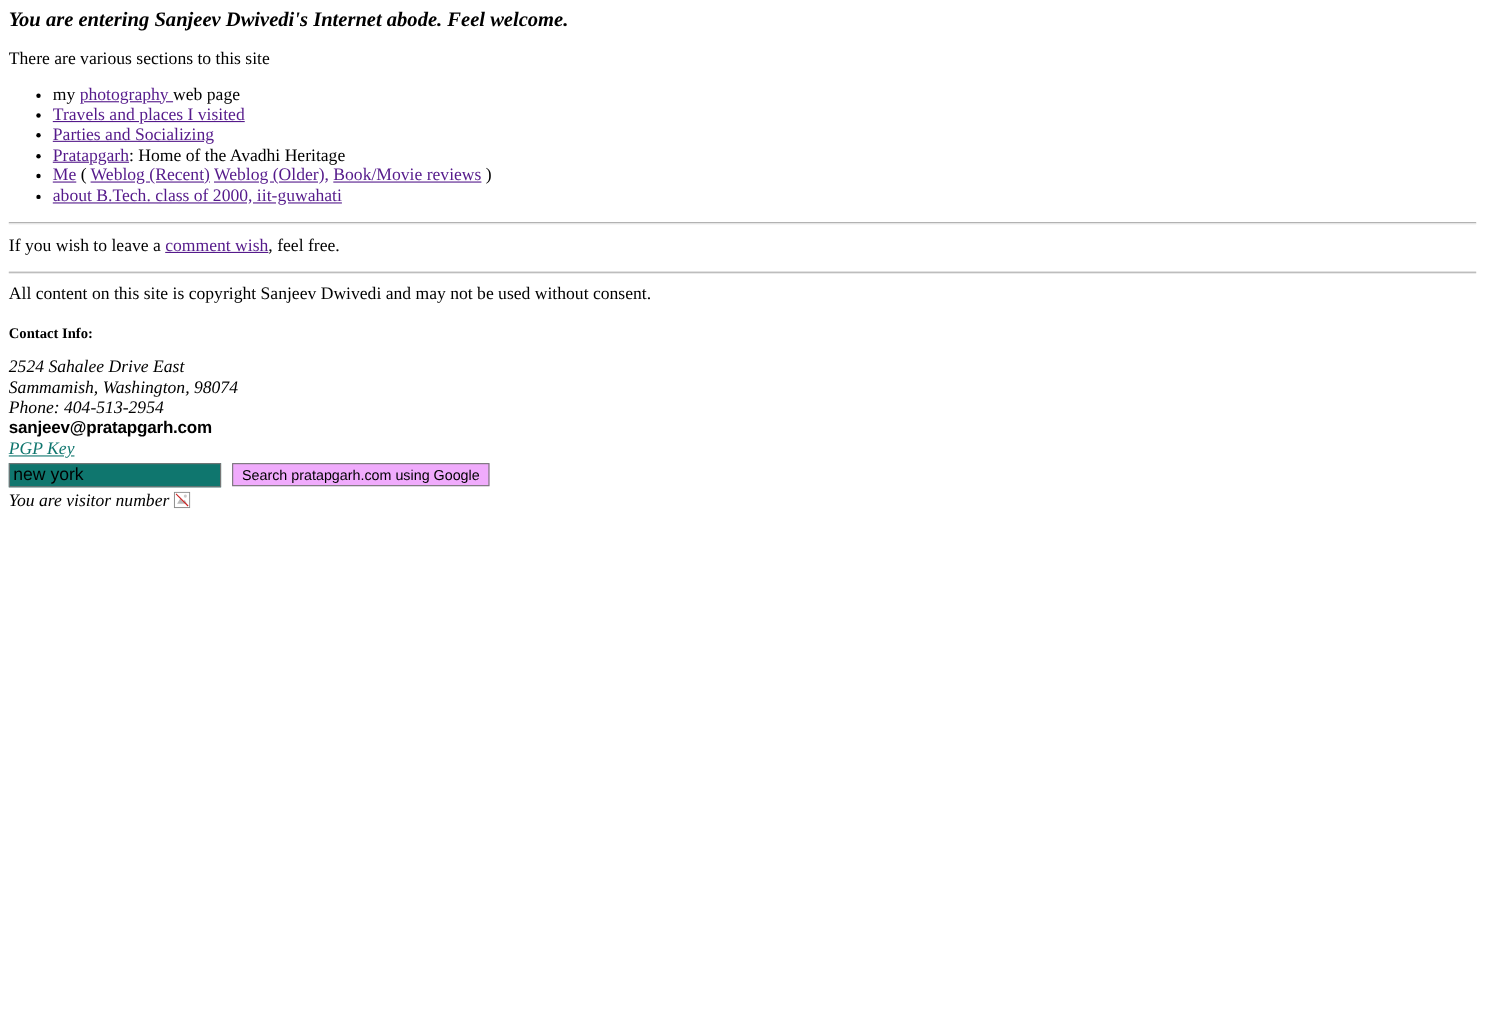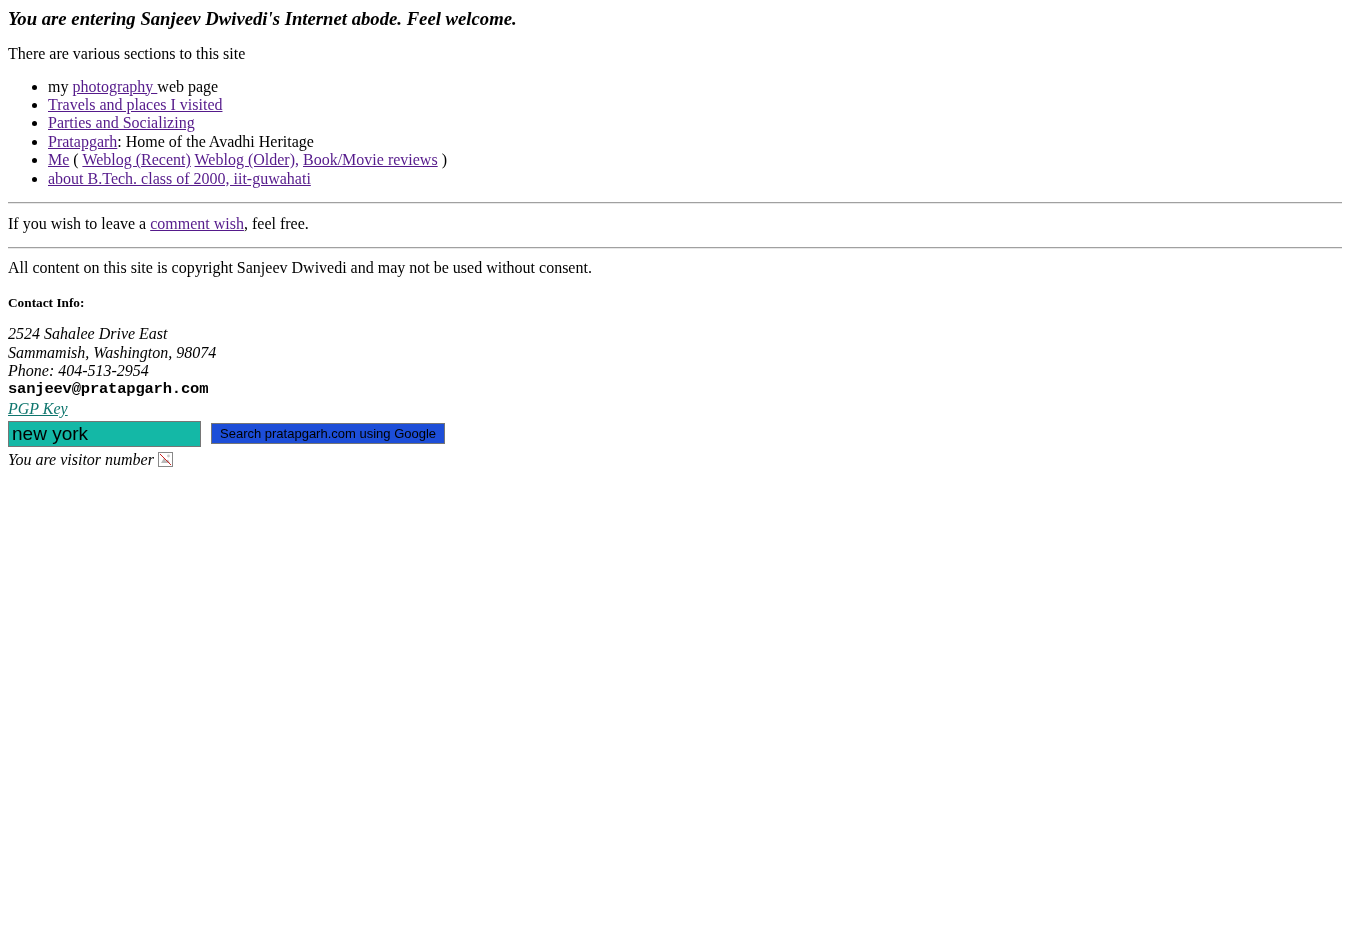--- a/index.html
+++ b/index.html
@@ -63,56 +63,56 @@
     font-weight: bold;
     font-family: "Liberation Serif", serif;
     margin: 0 0 14px 0;
   }
   address.addr {
     font-style: italic;
     margin: 0;
     line-height: 1.15;
   }
   .email {
-    font-family: Liberation Mono, monospace;
+    font-family: Liberation Sans, sans-serif;
     font-weight: bold;
     font-style: normal;
     font-size: 15.5px;
     letter-spacing: -0.2px;
     display: block;
     margin-top: 1px;
   }
   .pgp {
     display: block;
     font-style: italic;
     margin-top: 1px;
   }
   .pgp a { color: #0f766e; }
   form.searchform {
     margin: 2px 0 0 0;
     padding: 0;
     display: block;
   }
   input.searchbox {
     font-family: "Liberation Sans", sans-serif;
-    font-size: 19px;
+    font-size: 16px;
     width: 185px;
     padding: 1px 3px;
     border: 1px solid #767676;
-    background: #14b8a6;
+    background: #0f766e;
     color: #000;
     box-sizing: content-box;
     vertical-align: middle;
   }
   input.searchbtn {
     font-family: "Liberation Sans", sans-serif;
     font-size: 13px;
     padding: 2px 8px;
     border: 1px solid #767676;
-    background: #1d4ed8;
+    background: #f0abfc;
     color: #000;
     vertical-align: middle;
     margin-left: 6px;
   }
   .visitor {
     font-style: italic;
     margin: 4px 0 0 0;
     line-height: 1.1;
   }
   .brokenimg {

